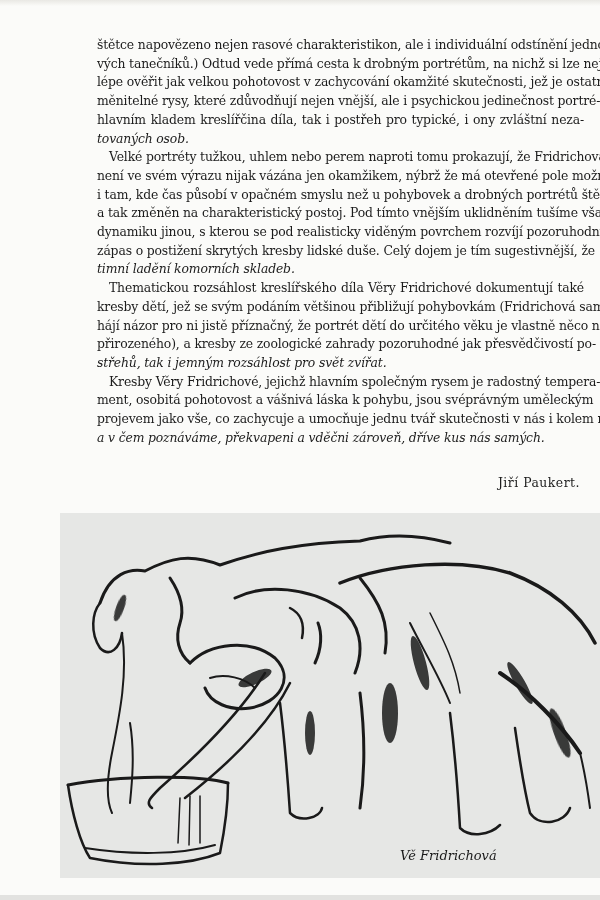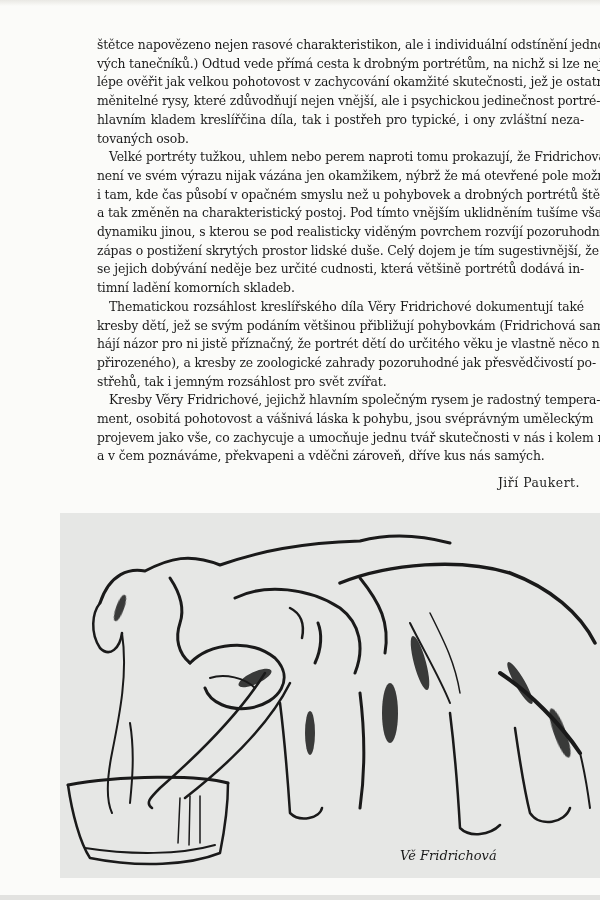--- a/index.html
+++ b/index.html
@@ -15,21 +15,21 @@
     background: linear-gradient(#e9e8e4, #fbfbf9);
   }
   .text-block {
     position: absolute; left: 97px; top: 36px; width: 487px;
     font-size: 12.4px; line-height: 18.7px;
     text-align: justify; hyphens: manual;
     letter-spacing: -0.15px;
   }
   .text-block p { margin: 0; text-indent: 0; }
   .line { display: block; text-align: justify; text-align-last: justify; white-space: nowrap; }
-  .line.last { text-align-last: left; }
+  .line.last { text-align-last: left; font-style: italic; }
   .signature {
     position: absolute; right: 20px; top: 475px;
     font-size: 12.4px; letter-spacing: 0.5px; text-align: right;
   }
   .drawing {
     position: absolute; left: 60px; top: 513px; width: 597px; height: 365px;
     background: #e6e7e5;
     overflow: hidden;
   }
   .drawing svg { display: block; }
@@ -51,22 +51,21 @@
     <span class="line">měnitelné rysy, které zdůvodňují nejen vnější, ale i psychickou jedinečnost portré-</span>
     <span class="line">hlavním kladem kreslířčina díla, tak i postřeh pro typické, i ony zvláštní neza-</span>
     <span class="line last">tovaných osob.</span>
   </p>
   <p>
     <span class="line" style="padding-left:12px">Velké portréty tužkou, uhlem nebo perem naproti tomu prokazují, že Fridrichová</span>
     <span class="line">není ve svém výrazu nijak vázána jen okamžikem, nýbrž že má otevřené pole možnosti</span>
     <span class="line">i tam, kde čas působí v opačném smyslu než u pohybovek a drobných portrétů štětcem.</span>
     <span class="line">a tak změněn na charakteristický postoj. Pod tímto vnějším uklidněním tušíme však</span>
     <span class="line">dynamiku jinou, s kterou se pod realisticky viděným povrchem rozvíjí pozoruhodný</span>
-    <span class="line">zápas o postižení skrytých prostor lidské duše. Celý dojem je tím sugestivnější, že</span>
-    <span class="line">se jejich dobývání neděje bez určité cudnosti, která většině portrétů dodává in-</span>
+    <span class="line">zápas o postižení skrytých kresby lidské duše. Celý dojem je tím sugestivnější, že</span>
     <span class="line last">timní ladění komorních skladeb.</span>
   </p>
   <p>
     <span class="line" style="padding-left:12px">Thematickou rozsáhlost kreslířského díla Věry Fridrichové dokumentují také</span>
     <span class="line">kresby dětí, jež se svým podáním většinou přibližují pohybovkám (Fridrichová sama</span>
     <span class="line">hájí názor pro ni jistě příznačný, že portrét dětí do určitého věku je vlastně něco ne-</span>
     <span class="line">přirozeného), a kresby ze zoologické zahrady pozoruhodné jak přesvědčivostí po-</span>
     <span class="line last">střehů, tak i jemným rozsáhlost pro svět zvířat.</span>
   </p>
   <p>

